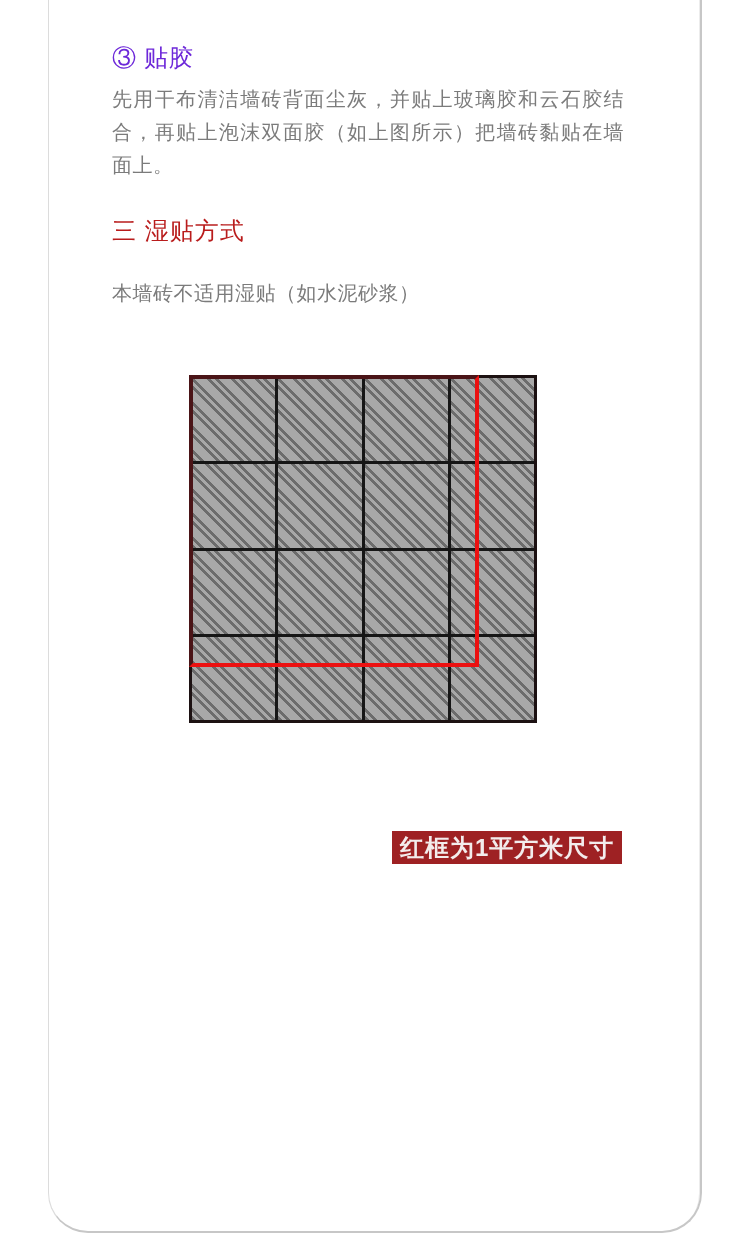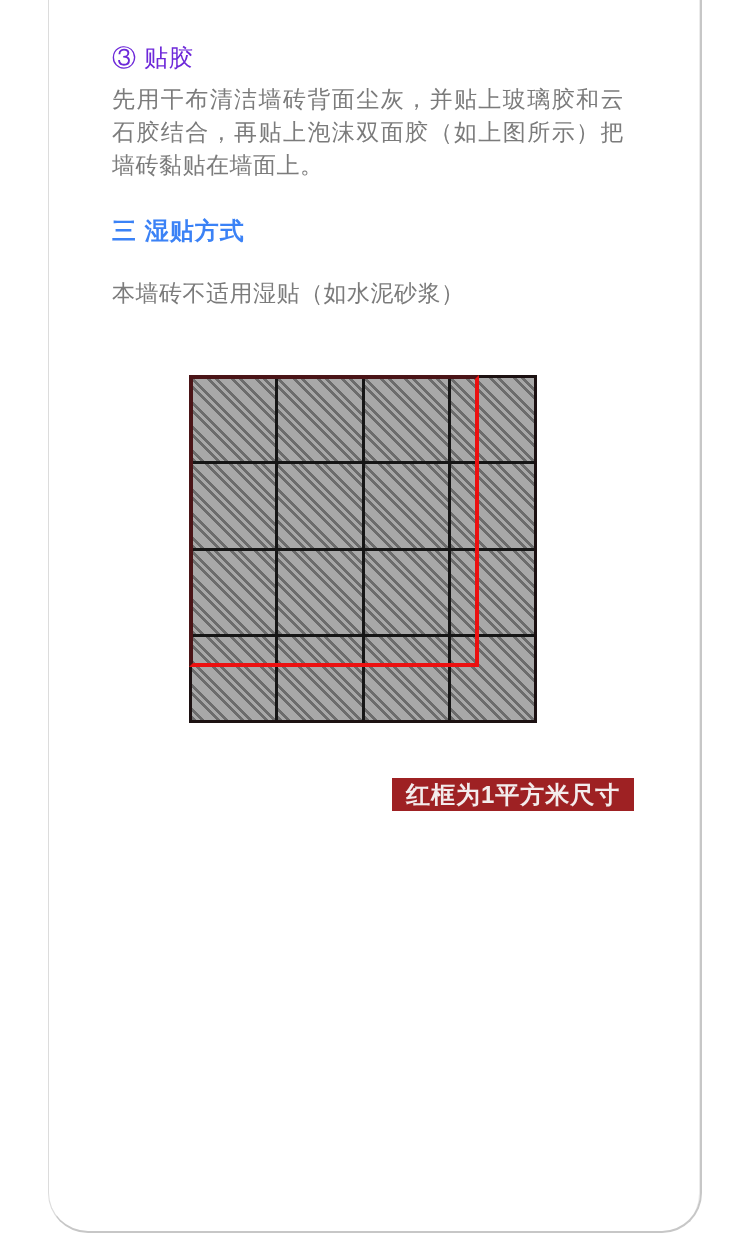--- a/index.html
+++ b/index.html
@@ -34,44 +34,43 @@
     color: #7b7b7b;
   }
   .step-heading {
     font-size: 24px;
     line-height: 33px;
     color: #6d28d9;
     letter-spacing: 1px;
     font-family: Liberation Serif, serif;
   }
   .body-text {
-    font-size: 23px;
+    font-size: 20px;
     line-height: 33px;
     width: 512px;
     color: #7b7b7b;
     letter-spacing: 0.5px;
     margin: 0;
     text-align: justify;
   }
   .p1 { margin-top: 8px; }
   .h2 {
     font-size: 26px;
     line-height: 36px;
     color: #6f6f6f;
     letter-spacing: 1px;
     margin-top: 28px;
   }
   .p2 { margin-top: 17px; }
   .h3 {
     font-size: 24px;
     line-height: 34px;
-    color: #3b82f6;
+    color: #b91c1c;
     letter-spacing: 1px;
     margin-top: 32px;
-    font-weight: bold;
   }
   .p3 { margin-top: 29px; }
   .h4 {
     font-size: 26px;
     line-height: 36px;
     color: #6f6f6f;
     letter-spacing: 2px;
     margin-top: 103px;
   }
   .p4 { margin-top: 18px; }
@@ -101,23 +100,23 @@
     height: 292px;
     box-sizing: border-box;
     border: 4px solid;
     
     border-color: #4a1417 #ec1111 #ec1111 #4a1417;
     z-index: 3;
     pointer-events: none;
   }
   .caption-badge {
     width: fit-content;
-    margin-top: 55px;
+    margin-top: 108px;
     margin-left: 280px;
-    padding: 0 14px;
+    padding: 0 8px;
     font-size: 24px;
     font-weight: bold;
     line-height: 33px;
     letter-spacing: 1px;
     white-space: nowrap;
   }
 </style>
 </head>
 <body>
 

